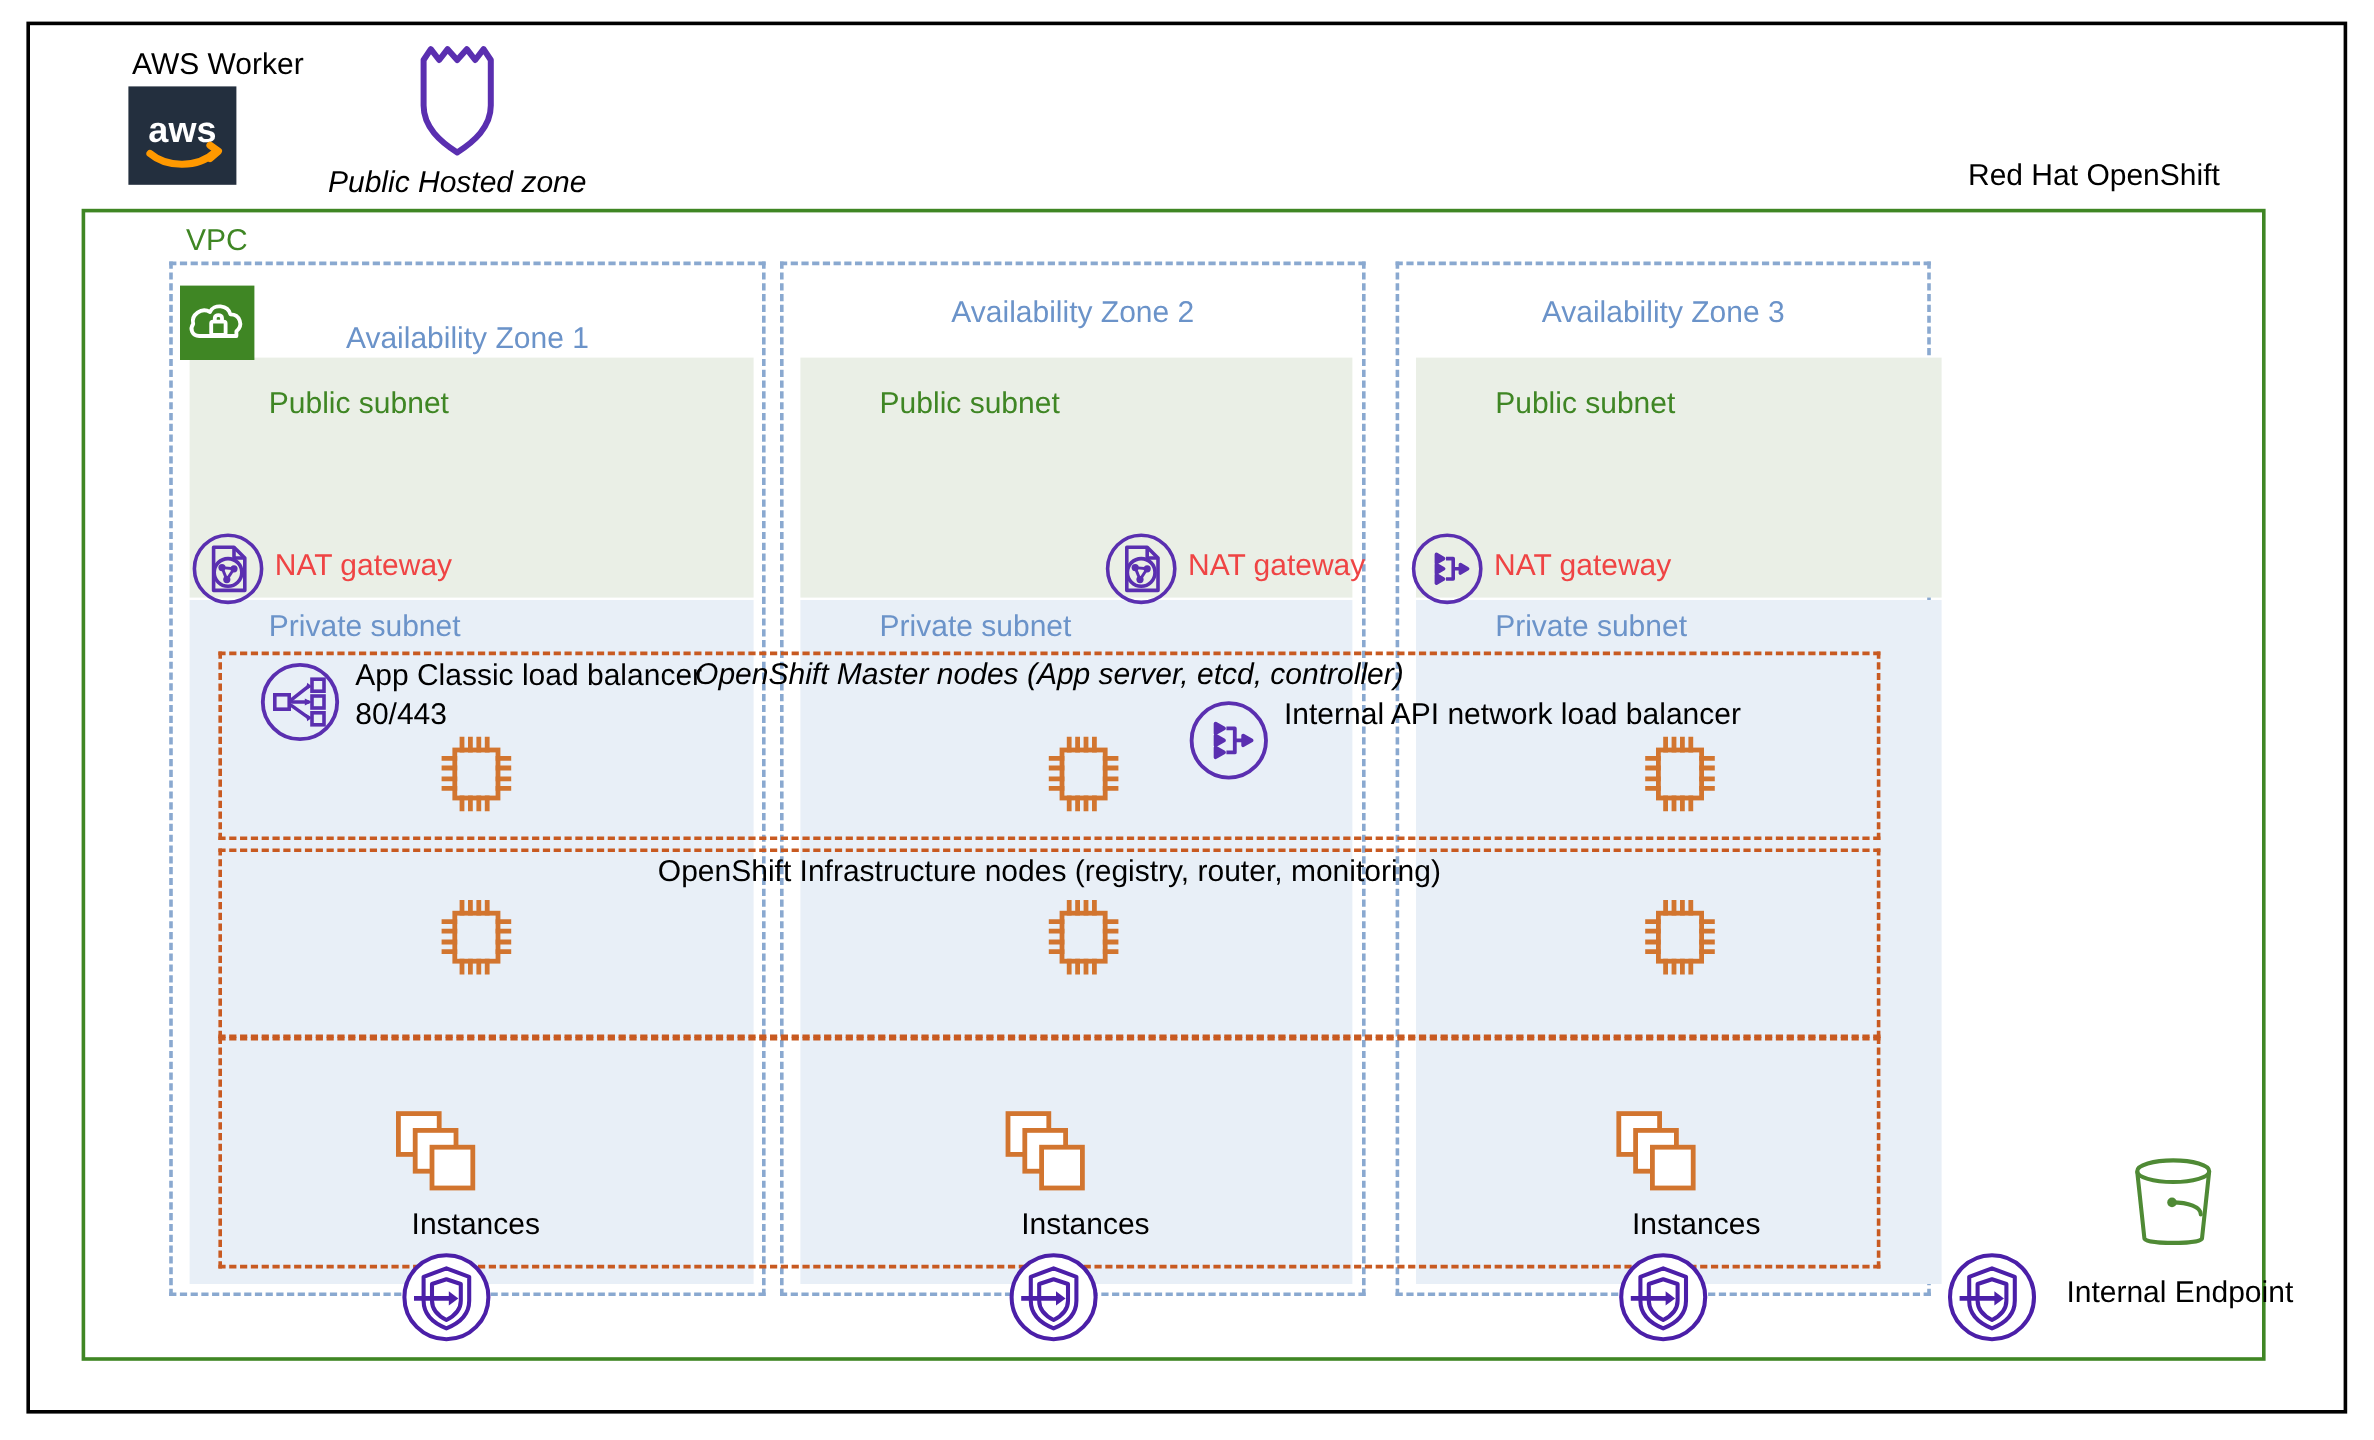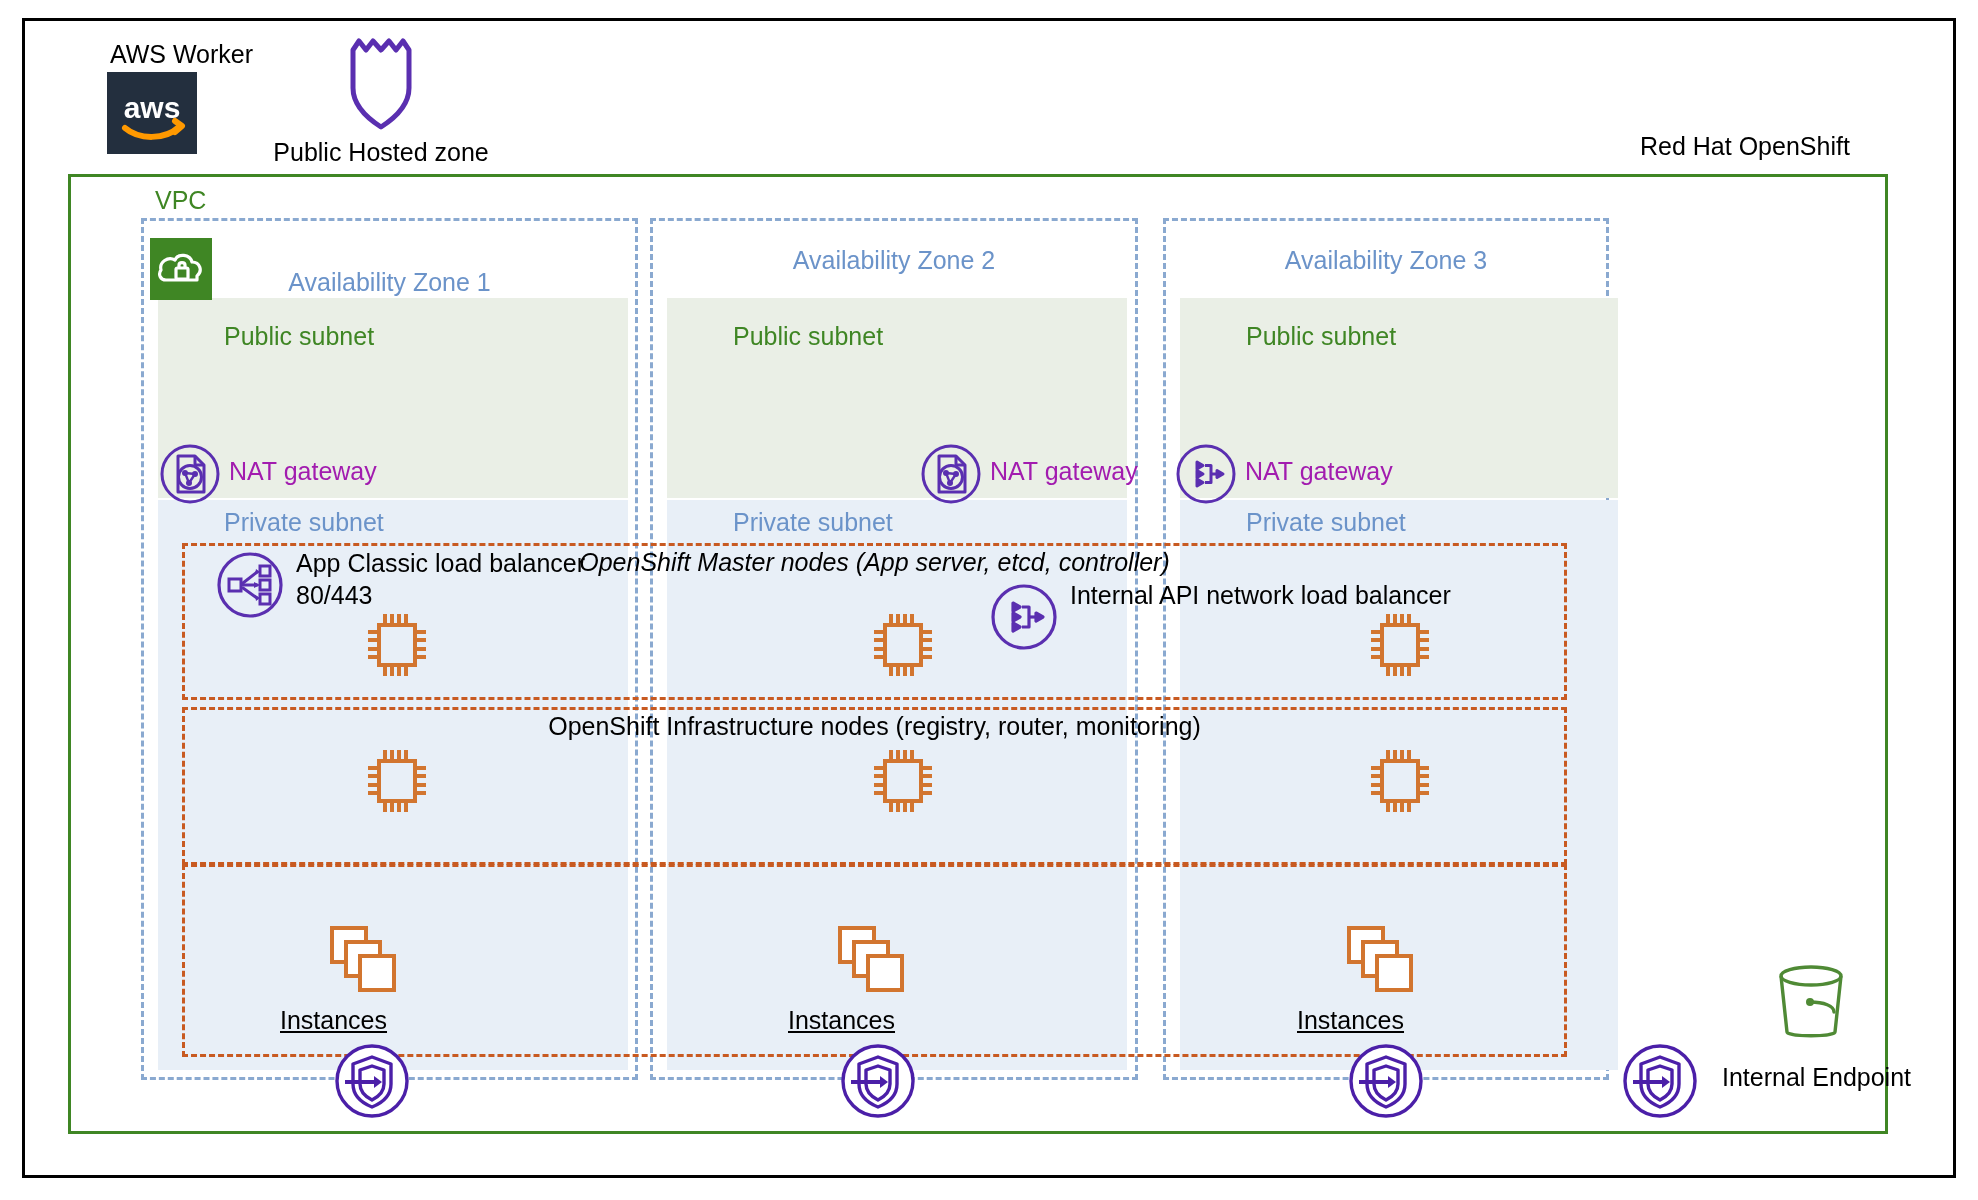--- a/index.html
+++ b/index.html
@@ -60,21 +60,21 @@
     height: 96px;
     margin: 0 auto;
   }
   .hosted-zone .hz-icon svg { display:block; width:100%; height:100%; }
   .hosted-zone .hz-label {
     margin-top: 6px;
     font-size: 25px;
     color: #000000;
     white-space: nowrap;
   }
-  #hz-public  { left: 236px; top: 36px; width: 290px; }
+  #hz-public  { left: 236px; top: 36px; width: 290px; font-style: italic; }
   #hz-private { left: 566px; top: 36px; width: 290px; }
 
   .openshift-title {
     position: absolute;
     left: 1640px;
     top: 132px;
     font-size: 25px;
     color: #000000;
     white-space: nowrap;
   }
@@ -192,21 +192,21 @@
     top: 0;
     width: 62px;
     height: 62px;
   }
   .nat-icon svg { display:block; width:100%; height:100%; }
   .nat-label {
     position: absolute;
     left: 70px;
     top: 14px;
     font-size: 25px;
-    color: #a21caf;
+    color: #ef4444;
     white-space: nowrap;
   }
   #nat1 { left: 159px;  top: 443px; }
   #nat2 { left: 920px;  top: 443px; }
   #nat3 { left: 1175px; top: 443px; }
 
   
   .tier-box {
     position: absolute;
     border: 3px dashed #c85a21;
@@ -252,21 +252,21 @@
   .chip-icon { position: absolute; width: 70px; height: 72px; }
   .chip-icon svg { display:block; width:100%; height:100%; }
   #chip-m1 { left: 362px;  top: 609px; }
   #chip-m2 { left: 868px;  top: 609px; }
   #chip-m3 { left: 1365px; top: 609px; }
   #chip-i1 { left: 362px;  top: 745px; }
   #chip-i2 { left: 868px;  top: 745px; }
   #chip-i3 { left: 1365px; top: 745px; }
 
   
-  .instance-group { position: absolute; text-align: left; text-decoration: underline; }
+  .instance-group { position: absolute; text-align: right; }
   .instance-icon {
     width: 78px;
     height: 78px;
     margin: 0 auto;
   }
   .instance-icon svg { display:block; width:100%; height:100%; }
   .instance-label {
     margin-top: 6px;
     font-size: 25px;
     color: #000000;

